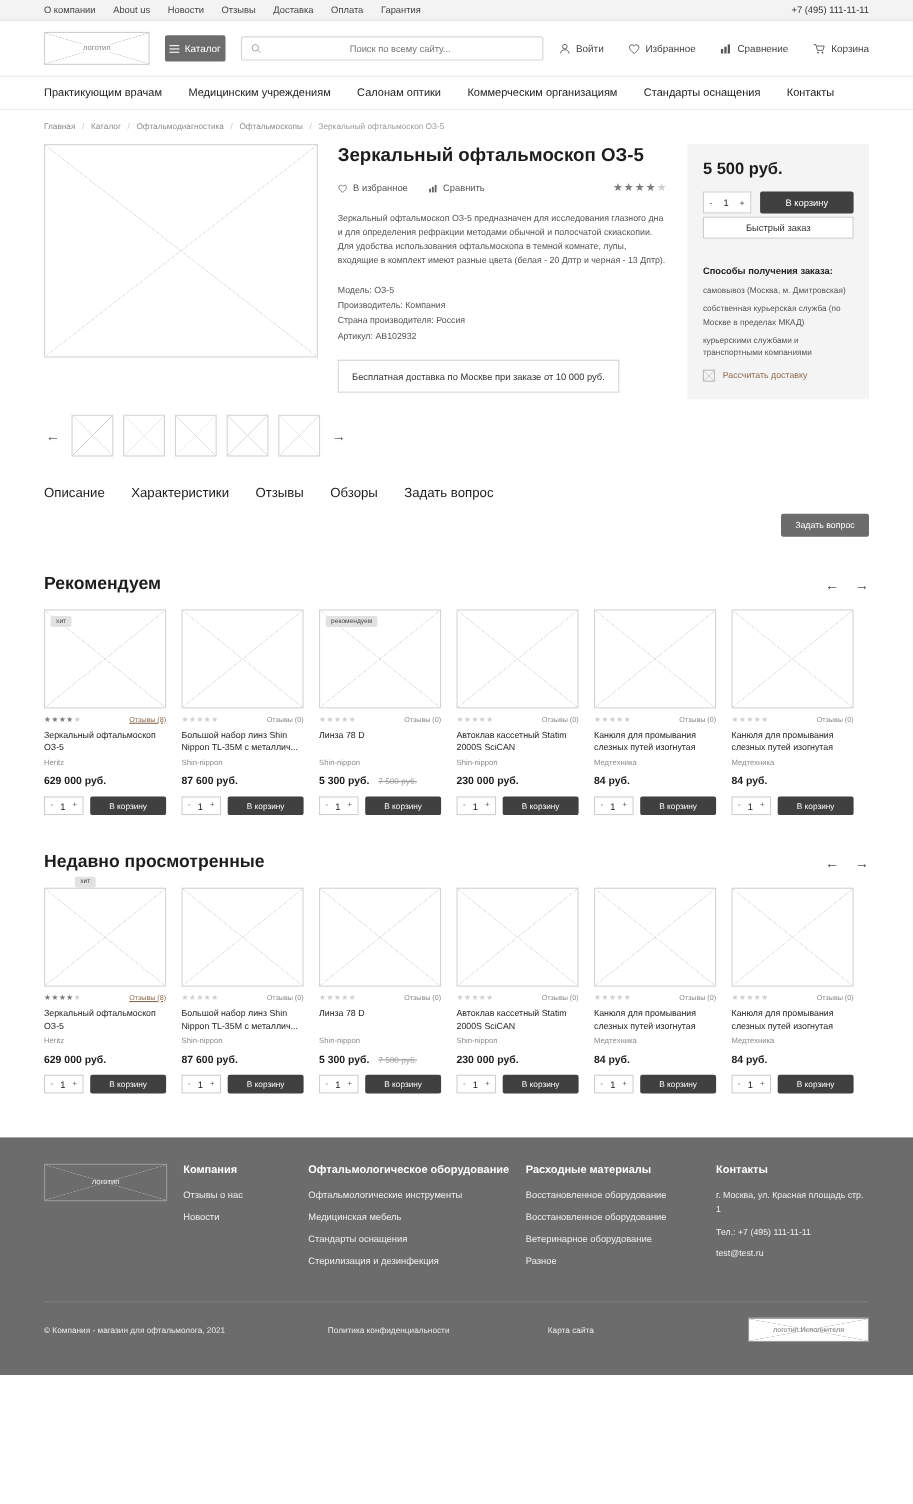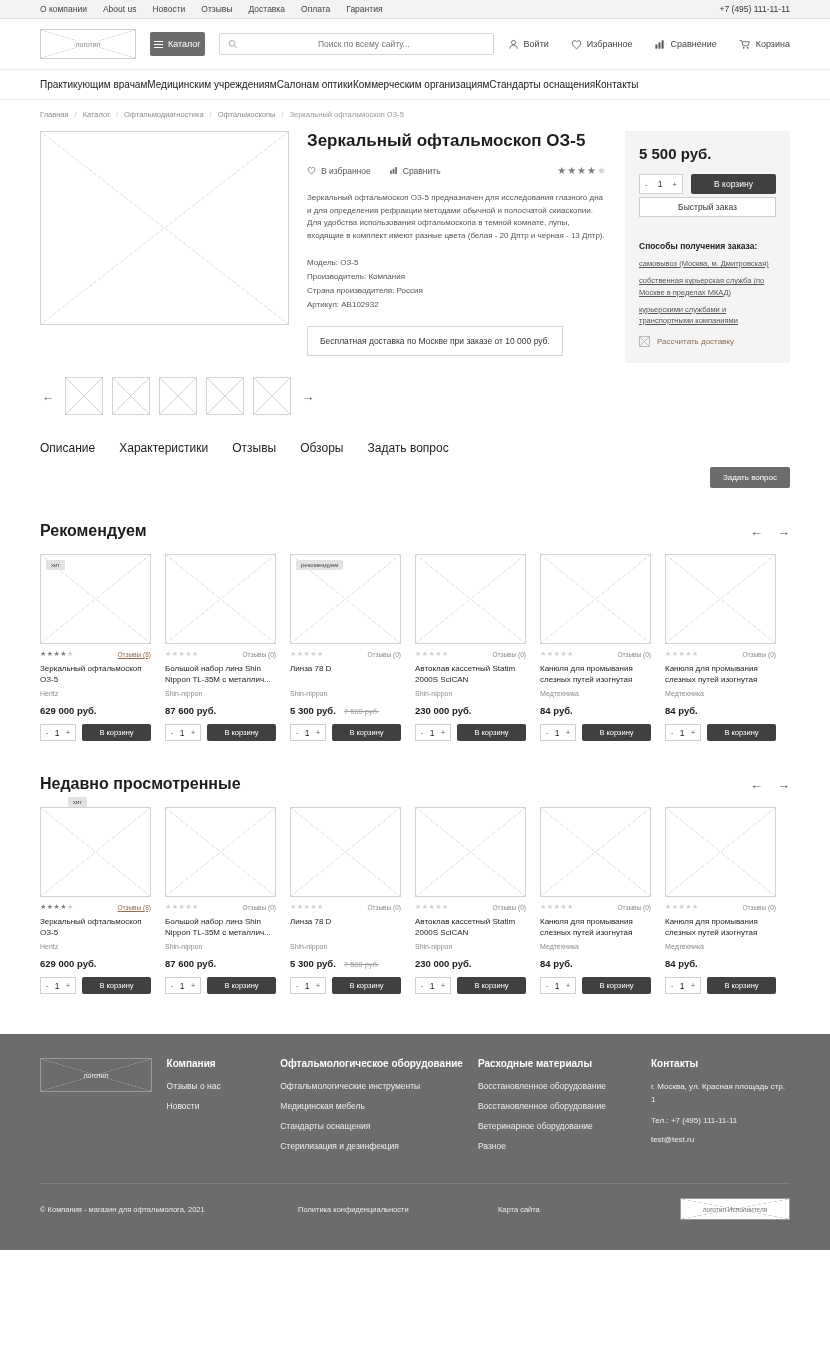--- a/index.html
+++ b/index.html
@@ -66,21 +66,21 @@
   .search input {
     border:none; outline:none; font-size:8.5px; color:#999; width:100%;
     font-family:Liberation Sans, sans-serif; background:transparent;text-align:center;
   }
   .hdr-actions { margin-left:auto; display:flex; align-items:center; gap:22px; font-size:9px; color:#444; }
   .hdr-item { display:flex; align-items:center; gap:5px; cursor:pointer; }
 
   
   .nav {
     border-top:1px solid #ececec; border-bottom:1px solid #ececec;
-    height:31px; display:flex; align-items:center; padding:0 40px; 
+    height:31px; display:flex; align-items:center; padding:0 40px; gap:24px;
     font-size:10px; color:#222;
   }
   .nav span { cursor:pointer; }
 
   
   .crumbs { padding: 10px 40px 8px; font-size:7.5px; color:#8c8c8c; display:flex; gap:6px; align-items:center; }
   .crumbs .sep { color:#c4c4c4; }
   .crumbs .cur { color:#9a9a9a; }
 
   
@@ -119,21 +119,21 @@
     background:#404040; color:#fff; height:20px; flex:1;
     display:flex; align-items:center; justify-content:center;
     font-size:8.5px; border-radius:2px; cursor:pointer;
   }
   .btn-outline {
     margin-top:3px; border:1px solid #cdcdcd; background:#fff; height:20px;
     display:flex; align-items:center; justify-content:center;
     font-size:8.5px; color:#333; cursor:pointer;
   }
   .ways-title { font-size:8.5px; font-weight:bold; color:#222; margin:24px 0 7px; }
-  .ways { font-size:7.5px; color:#555; line-height:1.5;text-decoration:underline; }
+  .ways { font-size:7.5px; color:#555; line-height:1.5; }
   .ways li { margin-bottom:6px; list-style:none; }
   .ways ul { margin:0; padding:0; }
   .calc { display:flex; align-items:center; gap:7px; margin-top:10px; }
   .calc .box { width:11px; height:11px; border:1px solid #b9b9b9; position:relative; }
   .calc .box:before, .calc .box:after { content:""; position:absolute; left:0; top:0; right:0; bottom:0; }
   .calc .box:before { background: linear-gradient(to top right, transparent calc(50% - 0.5px), #b9b9b9 50%, transparent calc(50% + 0.5px)); }
   .calc .box:after { background: linear-gradient(to bottom right, transparent calc(50% - 0.5px), #b9b9b9 50%, transparent calc(50% + 0.5px)); }
   .calc a { font-size:8px; color:#8d6b4f; text-decoration:none; }
 
   

